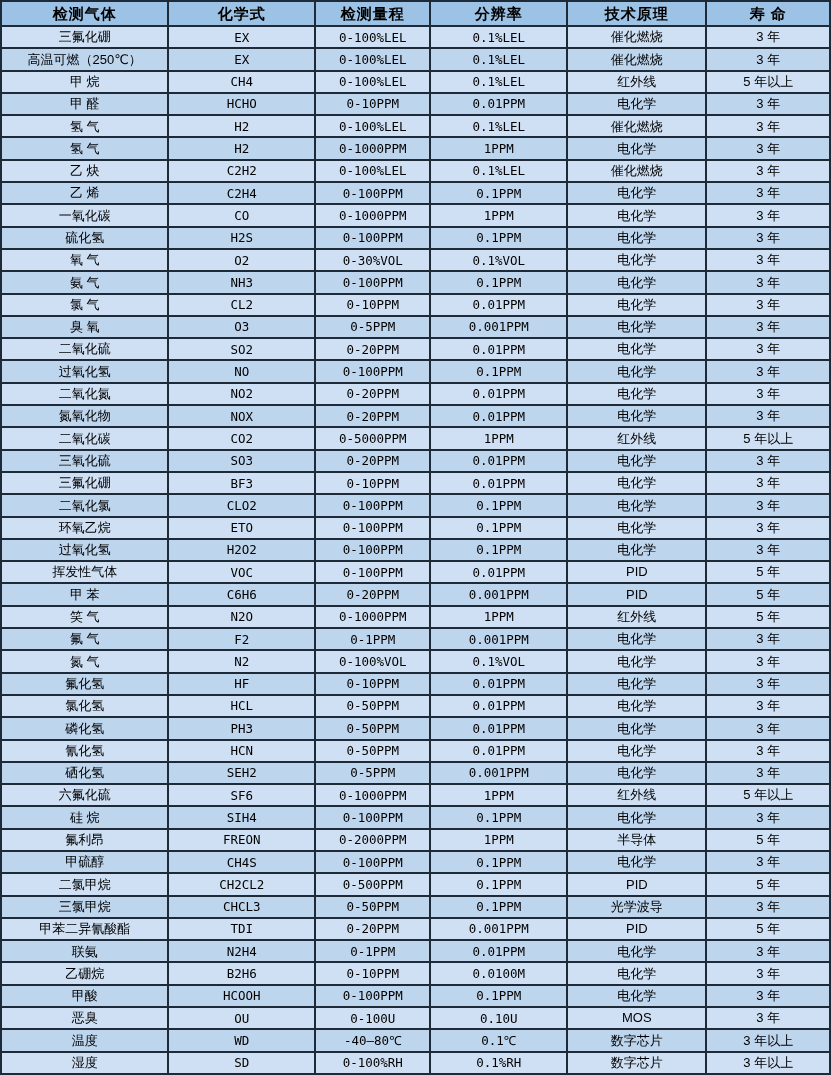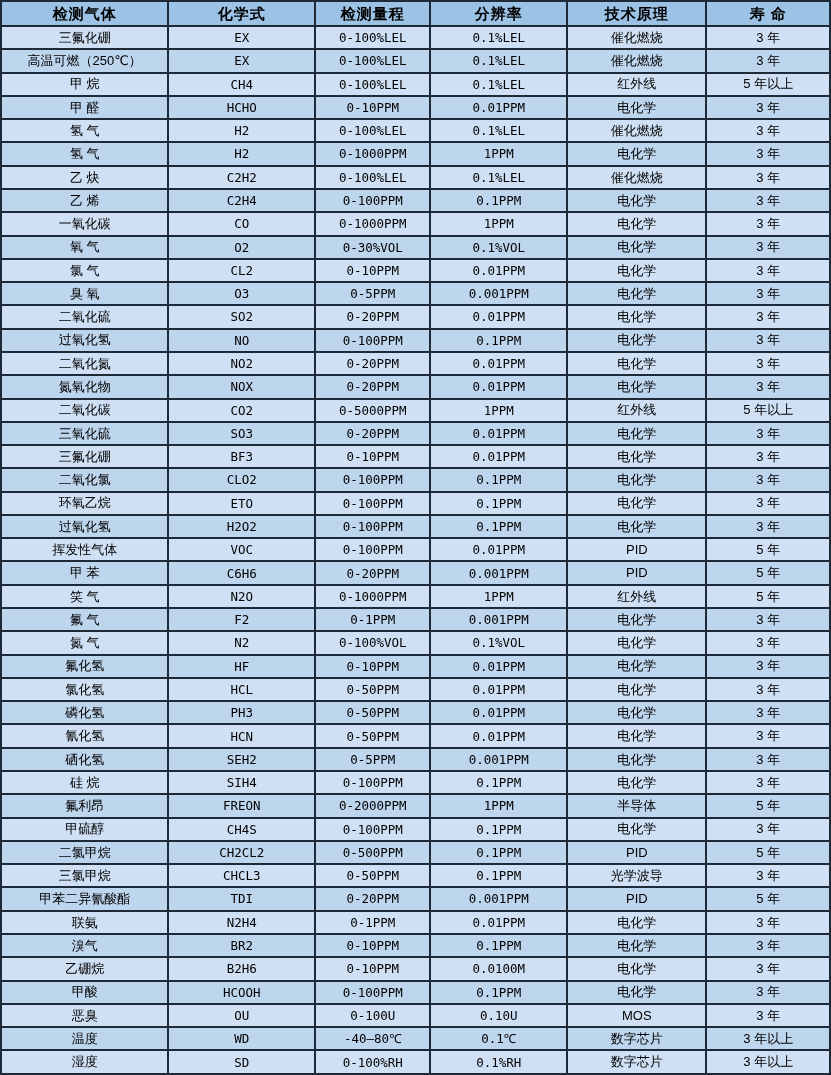--- a/index.html
+++ b/index.html
@@ -146,28 +146,44 @@
   </tr>
       <tr data-name="table-row">
     <td data-col="0" data-name="cell-gas-name">一氧化碳</td>
     <td data-col="1" data-name="cell-formula">CO</td>
     <td data-col="2" data-name="cell-range">0-1000PPM</td>
     <td data-col="3" data-name="cell-resolution">1PPM</td>
     <td data-col="4" data-name="cell-principle">电化学</td>
     <td data-col="5" data-name="cell-lifespan">3 年</td>
   </tr>
       <tr data-name="table-row">
+    <td data-col="0" data-name="cell-gas-name">硫化氢</td>
+    <td data-col="1" data-name="cell-formula">H2S</td>
+    <td data-col="2" data-name="cell-range">0-100PPM</td>
+    <td data-col="3" data-name="cell-resolution">0.1PPM</td>
+    <td data-col="4" data-name="cell-principle">电化学</td>
+    <td data-col="5" data-name="cell-lifespan">3 年</td>
+  </tr>
+      <tr data-name="table-row">
     <td data-col="0" data-name="cell-gas-name">氧 气</td>
     <td data-col="1" data-name="cell-formula">O2</td>
     <td data-col="2" data-name="cell-range">0-30%VOL</td>
     <td data-col="3" data-name="cell-resolution">0.1%VOL</td>
     <td data-col="4" data-name="cell-principle">电化学</td>
     <td data-col="5" data-name="cell-lifespan">3 年</td>
   </tr>
       <tr data-name="table-row">
+    <td data-col="0" data-name="cell-gas-name">氨 气</td>
+    <td data-col="1" data-name="cell-formula">NH3</td>
+    <td data-col="2" data-name="cell-range">0-100PPM</td>
+    <td data-col="3" data-name="cell-resolution">0.1PPM</td>
+    <td data-col="4" data-name="cell-principle">电化学</td>
+    <td data-col="5" data-name="cell-lifespan">3 年</td>
+  </tr>
+      <tr data-name="table-row">
     <td data-col="0" data-name="cell-gas-name">氯 气</td>
     <td data-col="1" data-name="cell-formula">CL2</td>
     <td data-col="2" data-name="cell-range">0-10PPM</td>
     <td data-col="3" data-name="cell-resolution">0.01PPM</td>
     <td data-col="4" data-name="cell-principle">电化学</td>
     <td data-col="5" data-name="cell-lifespan">3 年</td>
   </tr>
       <tr data-name="table-row">
     <td data-col="0" data-name="cell-gas-name">臭 氧</td>
     <td data-col="1" data-name="cell-formula">O3</td>
@@ -330,20 +346,28 @@
   </tr>
       <tr data-name="table-row">
     <td data-col="0" data-name="cell-gas-name">硒化氢</td>
     <td data-col="1" data-name="cell-formula">SEH2</td>
     <td data-col="2" data-name="cell-range">0-5PPM</td>
     <td data-col="3" data-name="cell-resolution">0.001PPM</td>
     <td data-col="4" data-name="cell-principle">电化学</td>
     <td data-col="5" data-name="cell-lifespan">3 年</td>
   </tr>
       <tr data-name="table-row">
+    <td data-col="0" data-name="cell-gas-name">六氟化硫</td>
+    <td data-col="1" data-name="cell-formula">SF6</td>
+    <td data-col="2" data-name="cell-range">0-1000PPM</td>
+    <td data-col="3" data-name="cell-resolution">1PPM</td>
+    <td data-col="4" data-name="cell-principle">红外线</td>
+    <td data-col="5" data-name="cell-lifespan">5 年以上</td>
+  </tr>
+      <tr data-name="table-row">
     <td data-col="0" data-name="cell-gas-name">硅 烷</td>
     <td data-col="1" data-name="cell-formula">SIH4</td>
     <td data-col="2" data-name="cell-range">0-100PPM</td>
     <td data-col="3" data-name="cell-resolution">0.1PPM</td>
     <td data-col="4" data-name="cell-principle">电化学</td>
     <td data-col="5" data-name="cell-lifespan">3 年</td>
   </tr>
       <tr data-name="table-row">
     <td data-col="0" data-name="cell-gas-name">氟利昂</td>
     <td data-col="1" data-name="cell-formula">FREON</td>
@@ -382,28 +406,20 @@
     <td data-col="2" data-name="cell-range">0-20PPM</td>
     <td data-col="3" data-name="cell-resolution">0.001PPM</td>
     <td data-col="4" data-name="cell-principle">PID</td>
     <td data-col="5" data-name="cell-lifespan">5 年</td>
   </tr>
       <tr data-name="table-row">
     <td data-col="0" data-name="cell-gas-name">联氨</td>
     <td data-col="1" data-name="cell-formula">N2H4</td>
     <td data-col="2" data-name="cell-range">0-1PPM</td>
     <td data-col="3" data-name="cell-resolution">0.01PPM</td>
-    <td data-col="4" data-name="cell-principle">电化学</td>
-    <td data-col="5" data-name="cell-lifespan">3 年</td>
-  </tr>
-      <tr data-name="table-row">
-    <td data-col="0" data-name="cell-gas-name">溴气</td>
-    <td data-col="1" data-name="cell-formula">BR2</td>
-    <td data-col="2" data-name="cell-range">0-10PPM</td>
-    <td data-col="3" data-name="cell-resolution">0.1PPM</td>
     <td data-col="4" data-name="cell-principle">电化学</td>
     <td data-col="5" data-name="cell-lifespan">3 年</td>
   </tr>
       <tr data-name="table-row">
     <td data-col="0" data-name="cell-gas-name">乙硼烷</td>
     <td data-col="1" data-name="cell-formula">B2H6</td>
     <td data-col="2" data-name="cell-range">0-10PPM</td>
     <td data-col="3" data-name="cell-resolution">0.0100M</td>
     <td data-col="4" data-name="cell-principle">电化学</td>
     <td data-col="5" data-name="cell-lifespan">3 年</td>

